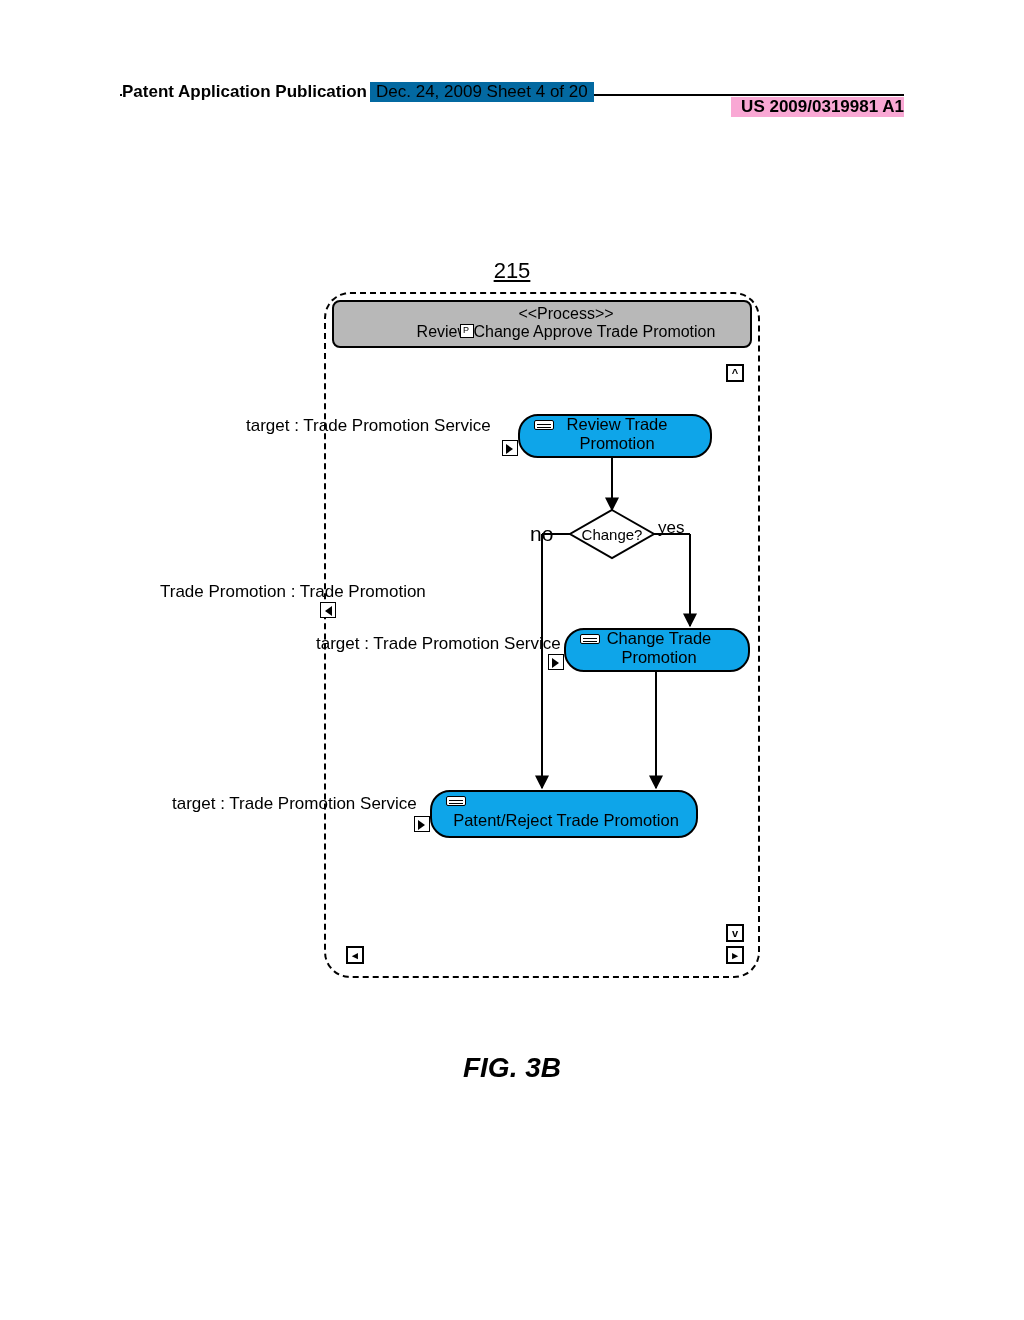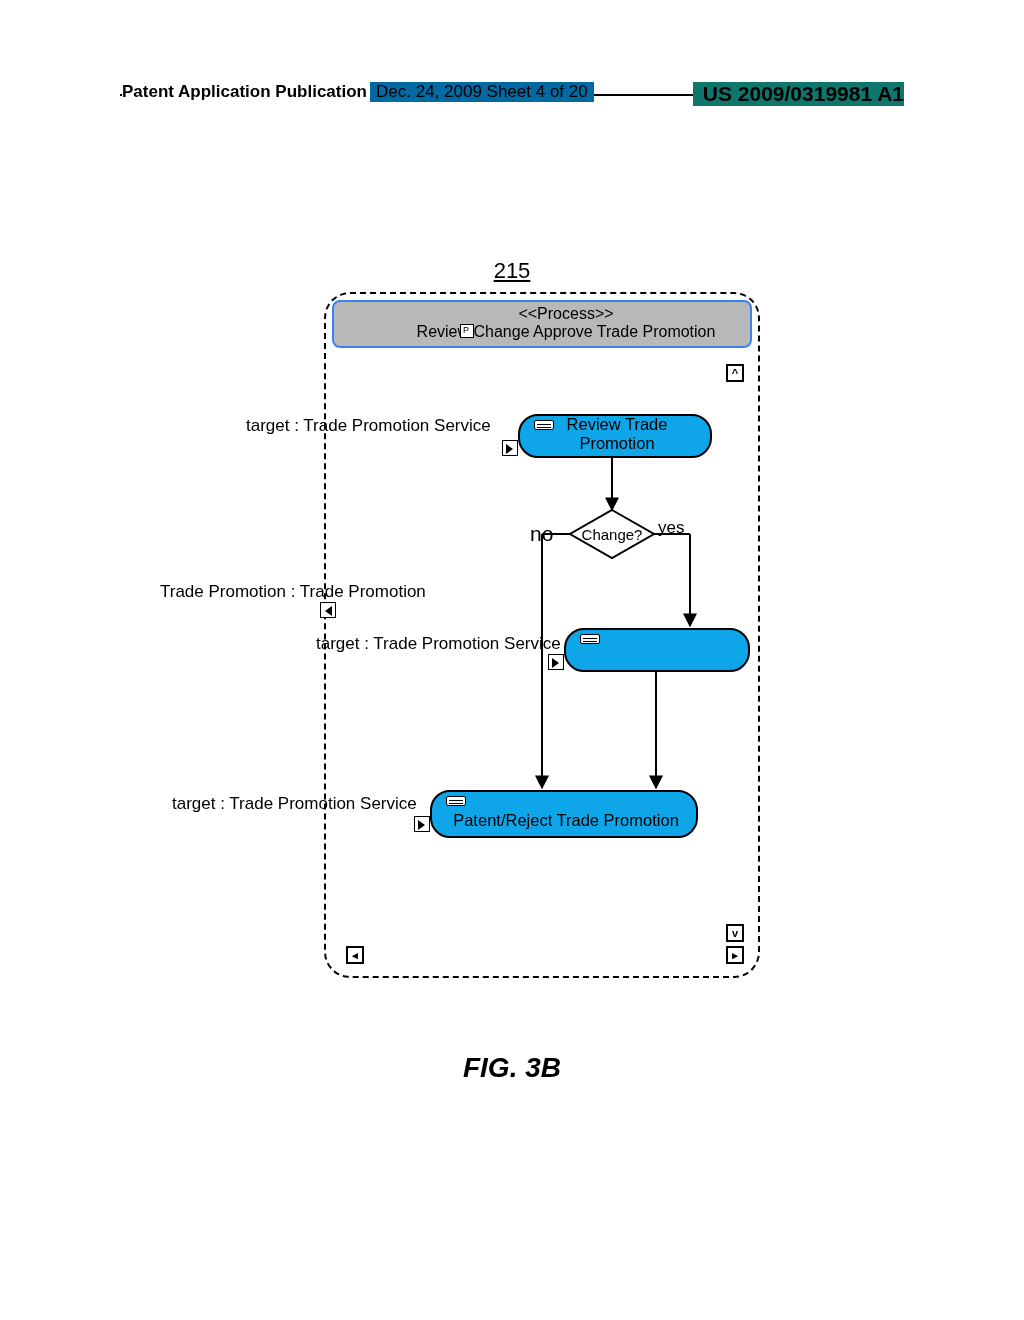--- a/index.html
+++ b/index.html
@@ -4,41 +4,41 @@
 <style>
   * { margin: 0; padding: 0; box-sizing: border-box; }
   html, body { width: 1024px; height: 1320px; background: #fff; font-family: Arial, Helvetica, sans-serif; color: #000; }
   .page { position: relative; width: 852px; height: 1320px; }
 
   
   .hdr { position: absolute; top: 82px; left: 0; width: 1024px; height: 28px; }
   .hdr-line { position: absolute; top: 12px; left: 120px; width: 784px; border-top: 2px solid #000; }
   .hdr-left { position: absolute; top: 0; left: 122px; font-weight: bold; font-size: 17px; background: #fff; padding-right: 10px; }
   .hdr-mid  { position: absolute; top: 0; left: 370px; font-size: 17px; background: #0369a1; padding: 0 6px; }
-  .hdr-right{ position: absolute; top: 0; right: 120px; font-weight: bold; font-size: 21px; background: #0f766e; padding-left: 10px; }
+  .hdr-right{ position: absolute; top: 15px; right: 120px; font-weight: bold; font-size: 17px; background: #f9a8d4; padding-left: 10px; }
 
   
   .fignum { position: absolute; top: 258px; left: 0; width: 1024px; text-align: center; font-size: 22px; text-decoration: underline; }
 
   
   .boundary {
     position: absolute;
     top: 292px; left: 324px;
     width: 436px; height: 686px;
     border: 2px dashed #000;
     border-radius: 26px;
   }
 
   
   .strip {
     position: absolute;
     top: 300px; left: 332px;
     width: 420px; height: 48px;
     background: #b8b8b8;
-    border: 2px solid #3b82f6;
+    border: 2px solid #000000;
     border-radius: 8px;
     padding-left: 48px;
     padding-top: 3px;
   }
   .strip .l1 { font-size: 16px; text-align: center; }
   .strip .l2 { font-size: 16px; text-align: center; }
   .strip .licon {
     position: absolute; left: 126px; top: 22px; width: 14px; height: 14px;
     background: #fff; border: 1.5px solid #000;
   }
@@ -125,20 +125,21 @@
   <div class="lbl" style="top:522px; left:530px; font-size:21px;">no</div>
   <div class="lbl" style="top:518px; left:658px; font-size:17px;">yes</div>
 
   <div class="lbl" style="top:582px; left:160px;">Trade Promotion : Trade Promotion</div>
   <div class="callicon" style="top:602px; left:320px; transform: scaleX(-1);"></div>
 
   <div class="lbl" style="top:634px; left:316px;">target : Trade Promotion Service</div>
 
   <div class="pbox" style="top:628px; left:564px; width:186px; height:44px;">
     <div class="kbd"></div>
+    <div class="text">Change Trade Promotion</div>
   </div>
   <div class="callicon" style="top:654px; left:548px;"></div>
 
   <div class="lbl" style="top:794px; left:172px;">target : Trade Promotion Service</div>
 
   <div class="pbox" style="top:790px; left:430px; width:268px; height:48px;">
     <div class="kbd"></div>
     <div class="text" style="bottom:6px;">Patent/Reject Trade Promotion</div>
   </div>
   <div class="callicon" style="top:816px; left:414px;"></div>

